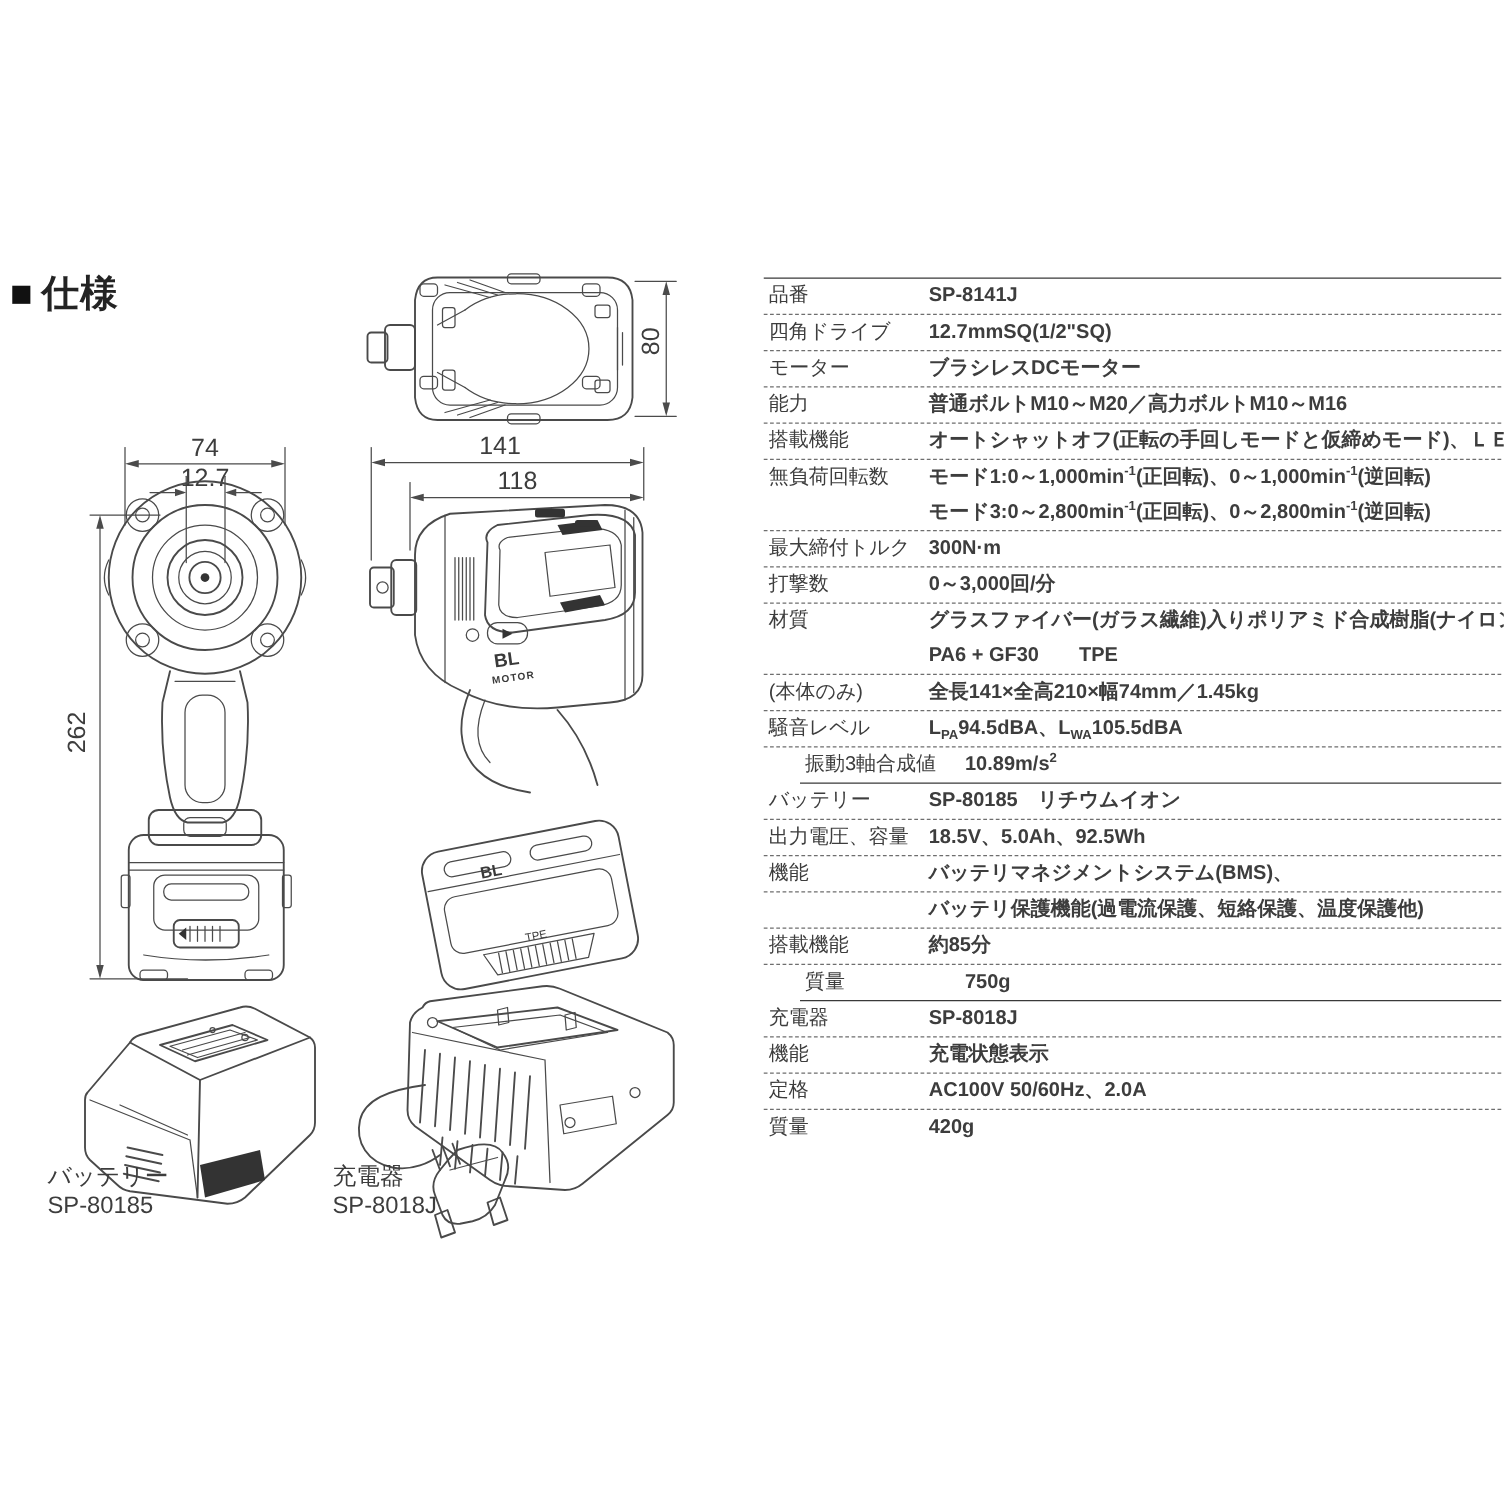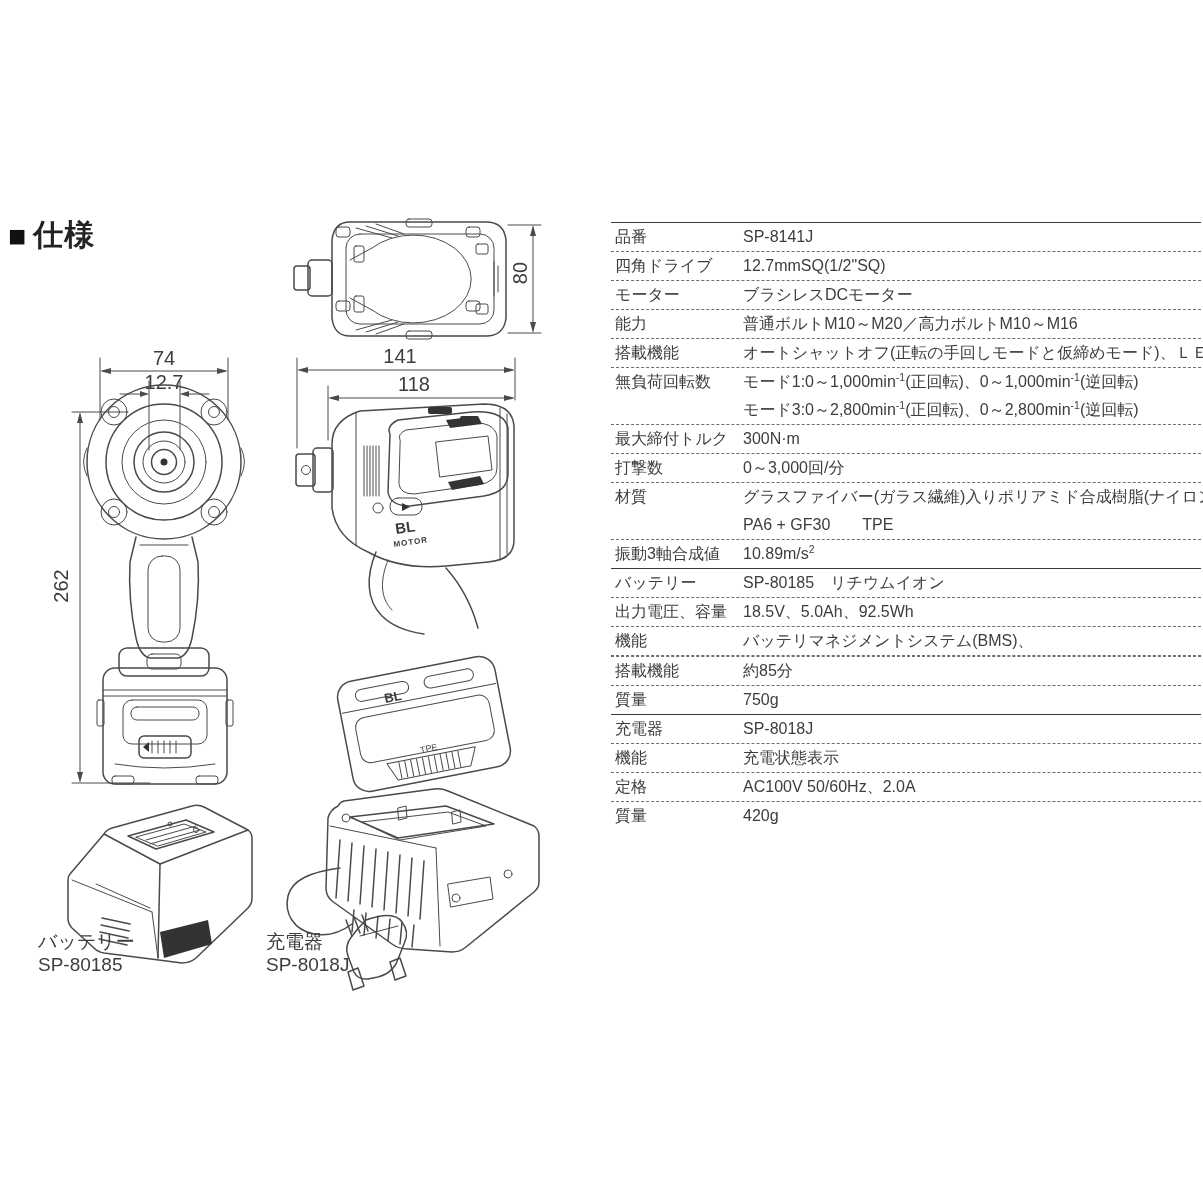--- a/index.html
+++ b/index.html
@@ -27,24 +27,24 @@
   #drawings .dimtext{font-size:20px;}
   #drawings .logotext{font-weight:bold;fill:#3a3a3a;}
   
   .drawing-label{position:absolute;font-size:19px;line-height:23px;color:#3d3d3d;}
   
   #spec-table{
     position:absolute;left:611px;top:222px;width:590px;
     border-top:1.8px solid #3a3a3a;font-size:16px;
   }
   .spec-row{display:flex;border-bottom:1px dashed #6e6e6e;}
-  .spec-row.sep-solid{border-bottom:1.6px solid #3a3a3a;}
+  .spec-row.sep-solid{border-bottom:1.6px solid #3a3a3a;margin-left:29px;}
   .spec-row.sep-none{border-bottom:none;}
   .spec-label{width:128px;flex:none;padding-left:4px;line-height:28px;white-space:nowrap;}
-  .spec-value{flex:1;white-space:nowrap;}
+  .spec-value{flex:1;white-space:nowrap;font-weight:bold;}
   .spec-line{height:28px;line-height:28px;}
   .spec-value sup{font-size:10.5px;vertical-align:super;line-height:0;}
   .spec-value sub{font-size:10.5px;vertical-align:sub;line-height:0;}
 </style>
 </head>
 <body>
 
 <div class="page-title">
   <span class="sq">■</span>
   <span>仕様</span>
@@ -314,20 +314,32 @@
         <div class="spec-line"><span>0～3,000回/分</span></div>
       </div>
     </div>
     <div class="spec-row sep-dashed">
       <div class="spec-label">材質</div>
       <div class="spec-value">
         <div class="spec-line"><span>グラスファイバー(ガラス繊維)入りポリアミド合成樹脂(ナイロン)</span></div>
         <div class="spec-line"><span>PA6 + GF30　　TPE</span></div>
       </div>
     </div>
+    <div class="spec-row sep-dashed">
+      <div class="spec-label">(本体のみ)</div>
+      <div class="spec-value">
+        <div class="spec-line"><span>全長141×全高210×幅74mm／1.45kg</span></div>
+      </div>
+    </div>
+    <div class="spec-row sep-dashed">
+      <div class="spec-label">騒音レベル</div>
+      <div class="spec-value">
+        <div class="spec-line"><span>L</span><sub>PA</sub><span>94.5dBA、L</span><sub>WA</sub><span>105.5dBA</span></div>
+      </div>
+    </div>
     <div class="spec-row sep-solid">
       <div class="spec-label">振動3軸合成値</div>
       <div class="spec-value">
         <div class="spec-line"><span>10.89m/s</span><sup>2</sup></div>
       </div>
     </div>
     <div class="spec-row sep-dashed">
       <div class="spec-label">バッテリー</div>
       <div class="spec-value">
         <div class="spec-line"><span>SP-80185　リチウムイオン</span></div>
@@ -340,20 +352,23 @@
       </div>
     </div>
     <div class="spec-row sep-dashed">
       <div class="spec-label">機能</div>
       <div class="spec-value">
         <div class="spec-line"><span>バッテリマネジメントシステム(BMS)、</span></div>
       </div>
     </div>
     <div class="spec-row sep-dashed">
       <div class="spec-label"></div>
+      <div class="spec-value">
+        <div class="spec-line"><span>バッテリ保護機能(過電流保護、短絡保護、温度保護他)</span></div>
+      </div>
     </div>
     <div class="spec-row sep-dashed">
       <div class="spec-label">搭載機能</div>
       <div class="spec-value">
         <div class="spec-line"><span>約85分</span></div>
       </div>
     </div>
     <div class="spec-row sep-solid">
       <div class="spec-label">質量</div>
       <div class="spec-value">

